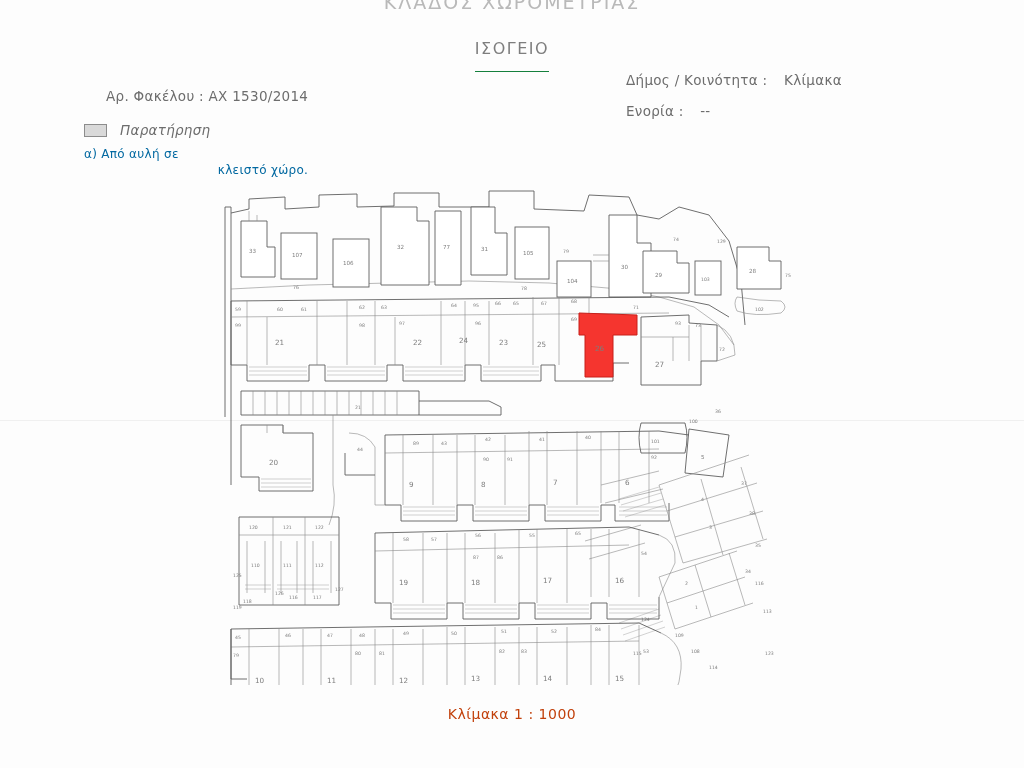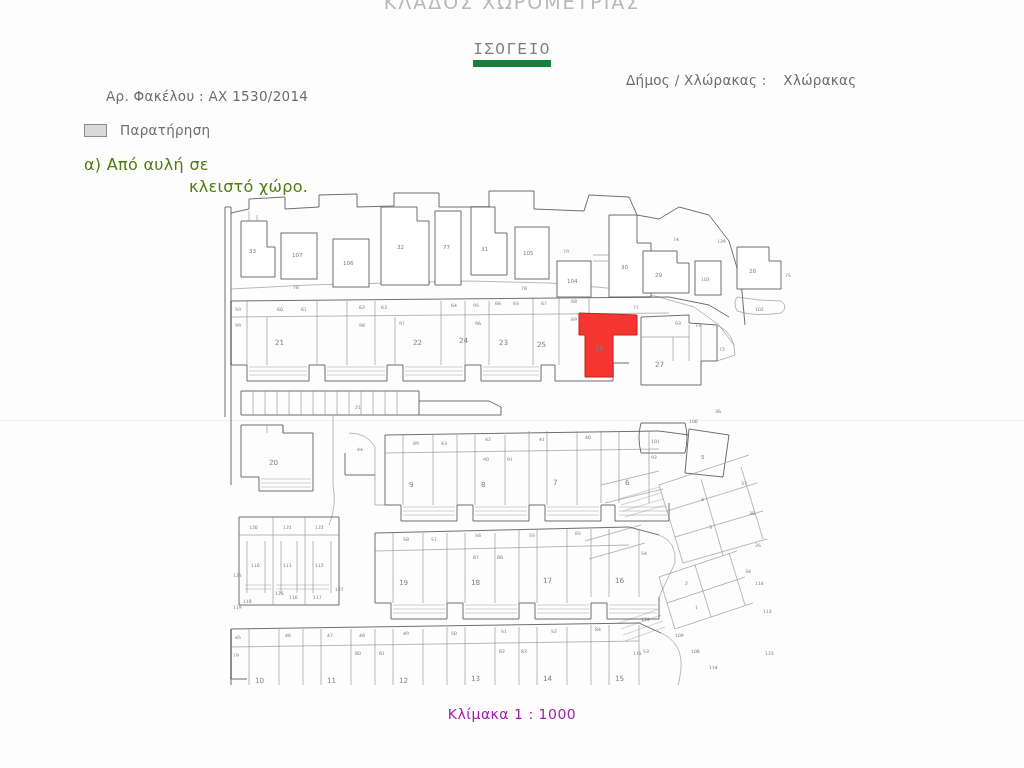--- a/index.html
+++ b/index.html
@@ -45,62 +45,62 @@
   .subtitle {
     position: absolute;
     top: 39px;
     left: 0; right: 0;
     text-align: center;
     font-size: 16px;
     letter-spacing: 1.5px;
     color: #7e7e7e;
   }
   .subtitle span {
-    border-bottom: 7px solid #15803d;
-    padding-bottom: 1px;
-    font-family: Liberation Mono, monospace;
+    border-bottom: 1px solid #15803d;
+    padding-bottom: 13px;
   }
 
   
   .meta-left {
     position: absolute;
     left: 106px;
     top: 88px;
     font-size: 13.5px;
     color: #6d6d6d;
     letter-spacing: .3px;
   }
   .meta-left .file-no {
     white-space: nowrap;
     text-align: center;
   }
   .note-row {
     display: flex;
     align-items: center;
     margin-top: 18px;
     margin-left: -22px;
+    font-style: italic;
   }
   .note-swatch {
     width: 21px;
     height: 11px;
     border: 1px solid #8c8c8c;
     background: #d9d9d9;
     margin-right: 13px;
     flex: 0 0 auto;
   }
   .note-label {
     font-size: 13.5px;
     color: #6d6d6d;
   }
   .note-body {
-    margin-top: 16px;
+    margin-top: 8px;
     margin-left: -22px;
-    font-size: 16px;
+    font-size: 12px;
     line-height: 1.35;
-    color: #4d7c0f;
+    color: #0369a1;
   }
   .note-body .ind { display:block; padding-left: 16px; text-align: right; }
 
   
   .meta-right {
     position: absolute;
     left: 626px;
     top: 72px;
     font-size: 13.5px;
     color: #6d6d6d;
@@ -108,21 +108,21 @@
   }
   .meta-right .row { margin-bottom: 15px; white-space: nowrap; }
 
   
   .scale {
     position: absolute;
     top: 706px;
     left: 0; right: 0;
     text-align: center;
     font-size: 14px;
-    color: #a21caf;
+    color: #c2410c;
     letter-spacing: .5px;
   }
 
   
   #plan {
     position: absolute;
     left: 189px;
     top: 185px;
     width: 620px;
     height: 500px;
@@ -157,22 +157,26 @@
       <div class="note-label">Παρατήρηση</div>
     </div>
     <div class="note-body">
       <span>α) Από αυλή σε</span>
       <span class="ind">κλειστό χώρο.</span>
     </div>
   </div>
 
   <div class="meta-right">
     <div class="row">
-      <span>Δήμος / Χλώρακας  :</span>
-      <span style="padding-left:12px">Χλώρακας</span>
+      <span>Δήμος / Κοινότητα  :</span>
+      <span style="padding-left:12px">Κλίμακα</span>
+    </div>
+    <div class="row">
+      <span>Ενορία  :</span>
+      <span style="padding-left:12px">--</span>
     </div>
   </div>
 
   <div id="plan">
   <svg width="620" height="500" viewBox="0 0 620 500" xmlns="http://www.w3.org/2000/svg">
 
     <path class="pl" d="M30 40 L30 300 L30 480 L430 480 L455 470 L465 455 L560 300 L575 150 L560 95 L520 62 L430 26 L330 18 L210 14 L40 16 Z" fill="none" opacity="0"></path>
     <path class="pl" d="M42 22 L42 232 L42 300"></path>
     <path class="pl" d="M36 22 L36 232"></path>
     <path class="pl" d="M36 22 L42 22"></path>

